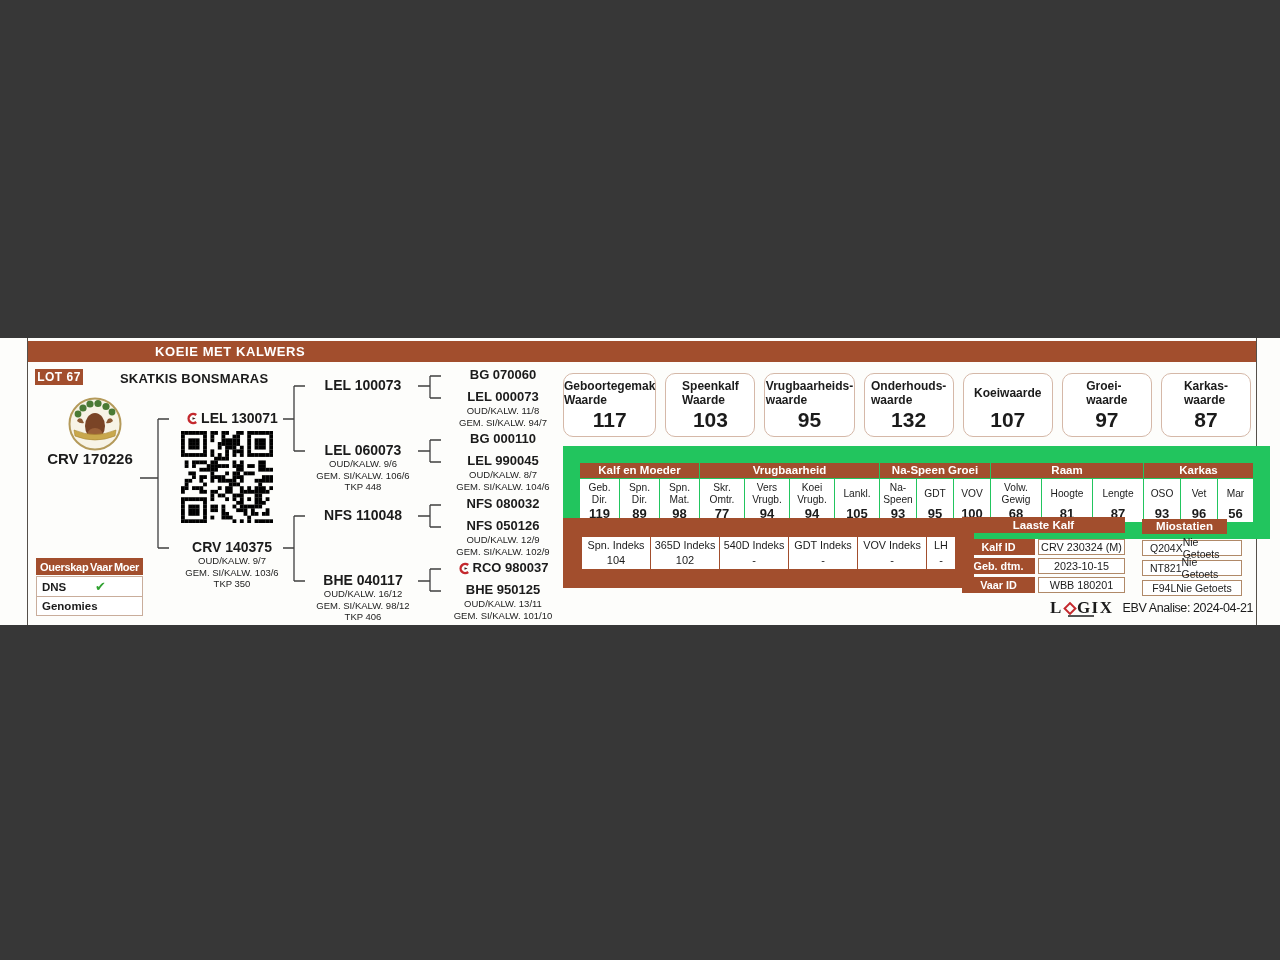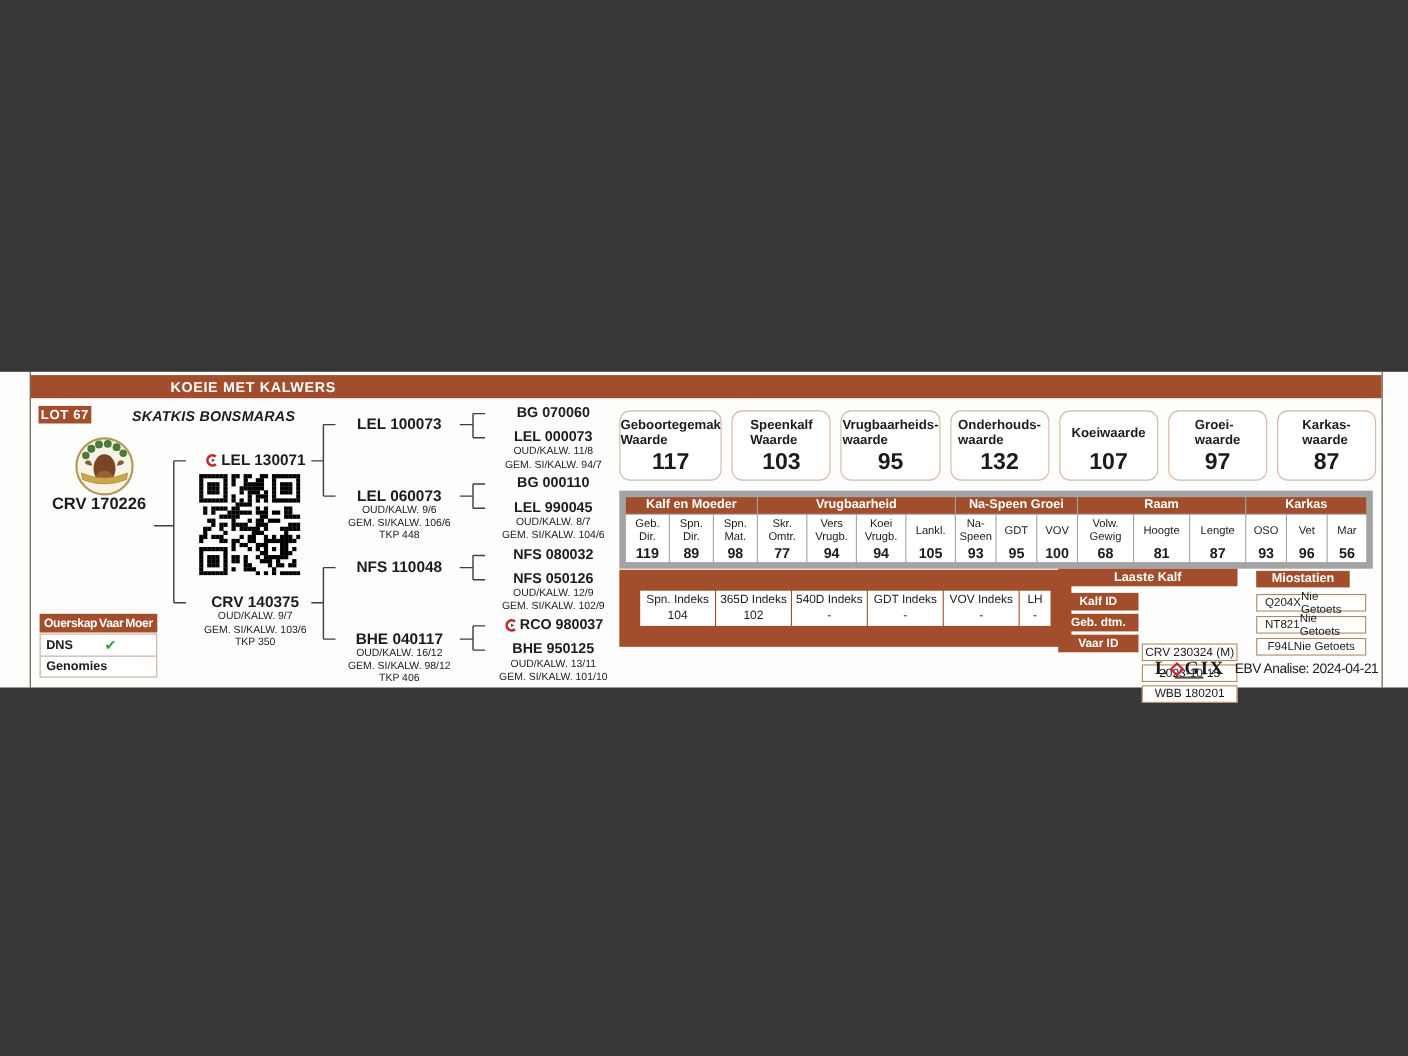--- a/index.html
+++ b/index.html
@@ -9,21 +9,21 @@
   .edge { position:absolute; top:0; bottom:0; width:1px; background:#55504a; }
   .edge-l { left:27px; } .edge-r { left:1256px; }
   .abs { position:absolute; }
 
   
   .section-bar { left:28px; top:3px; width:1228px; height:21px; background:#A24E2D; color:#fff;
     font-size:13px; font-weight:bold; letter-spacing:.6px; line-height:21px; padding-left:127px; }
 
   .lot-badge { left:35px; top:31px; width:48px; height:16px; background:#A24E2D; color:#fff;
     font-size:12px; font-weight:bold; text-align:center; line-height:16px; letter-spacing:.5px; }
-  .stud-name { left:120px; top:33px; font-size:13px; font-weight:bold; font-style:italic; letter-spacing:.2px; }
+  .stud-name { left:120px; top:33px; font-size:13px; font-weight:bold; letter-spacing:.2px; }
 
   
   .animal-block { left:28px; top:112px; width:124px; text-align:center; }
   .animal-id { font-size:15px; font-weight:bold; margin-bottom:3px; }
   .animal-line-s { font-size:12.5px; line-height:14px; }
   .animal-line-b { font-size:13.5px; line-height:15px; }
 
   
   .par-head { left:36px; top:220px; width:107px; height:17px; background:#A24E2D; color:#fff;
     display:flex; justify-content:space-between; align-items:center; padding:0 4px;
@@ -42,21 +42,21 @@
 
   
   .vboxes { left:563px; top:35px; width:688px; height:64px; display:flex; gap:9px; }
   .vbox { flex:1; border:1.5px solid #D5B8A8; border-radius:10px; background:#fff;
     display:flex; flex-direction:column; align-items:center; padding-top:5px; }
   .vbox-label { font-size:12px; font-weight:bold; line-height:13.5px; text-align:left;
     white-space:pre-line; height:29px; display:flex; align-items:center; justify-content:center; }
   .vbox-value { font-size:21px; font-weight:bold; line-height:24px; }
 
   
-  .ebv { left:563px; top:108px; background:#a3a3a3; padding:6px; display:grid; gap:1px;
+  .ebv { left:563px; top:108px; background:#22c55e; padding:17px; display:grid; gap:1px;
     grid-template-columns:39px 39px 39px 44px 44px 44px 44px 36px 36px 36px 50px 50px 50px 36px 36px 35px; }
   .ebv-gh { grid-row:1; background:#A24E2D; color:#fff; font-size:11.5px; font-weight:bold;
     text-align:center; line-height:15px; height:15px; }
   .ebv-cell { grid-row:2; background:#fff; text-align:center; padding-top:2px; }
   .ebv-cl { font-size:10.2px; line-height:11.5px; white-space:pre-line; min-height:25px;
     display:flex; align-items:center; justify-content:center; }
   .ebv-cv { font-size:13px; font-weight:bold; line-height:16px; }
 
   
   .idx { left:563px; top:180px; background:#A24E2D; padding:19px; display:grid; gap:1px;
@@ -65,21 +65,21 @@
   .idx-l { font-size:10.8px; line-height:15px; }
   .idx-v { font-size:11px; font-weight:normal; line-height:15px; }
 
   
   .lk-head { left:962px; top:179px; width:163px; height:16px; background:#A24E2D; color:#fff;
     font-size:11.5px; font-weight:bold; text-align:center; line-height:16px; }
   .lk-row { position:absolute; left:962px; width:163px; height:16px; }
   .lk-label { position:absolute; left:0; top:0; width:73px; height:16px; background:#A24E2D; color:#fff;
     font-size:10.8px; font-weight:bold; text-align:center; line-height:16px; }
   .lk-value { position:absolute; left:76px; top:0; width:87px; height:16px; background:#fff;
-    border:1px solid #B08968; font-size:10.8px; text-align:center; line-height:14px;margin-top:46px; }
+    border:1px solid #B08968; font-size:10.8px; text-align:center; line-height:14px; }
 
   
   .mio-head { left:1142px; top:181px; width:85px; height:15px; background:#A24E2D; color:#fff;
     font-size:11.5px; font-weight:bold; text-align:center; line-height:15px; }
   .mio-row { position:absolute; left:1142px; width:100px; height:16px; background:#fff;
     border:1px solid #B08968; display:flex; justify-content:center; align-items:center;
     padding:0 7px; font-size:10.5px; }
 
   
   .opm { left:563px; top:246px; width:392px; font-size:13px; line-height:17.5px; letter-spacing:-0.2px; }

